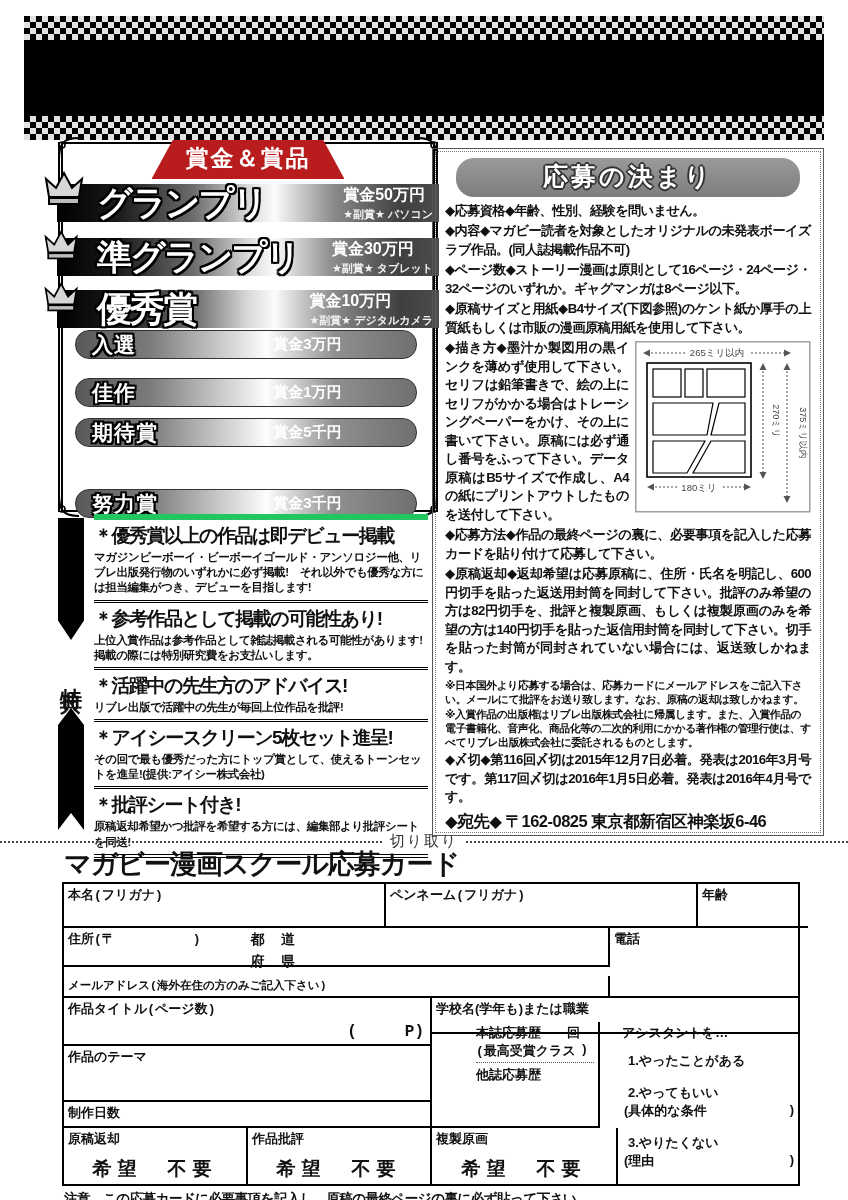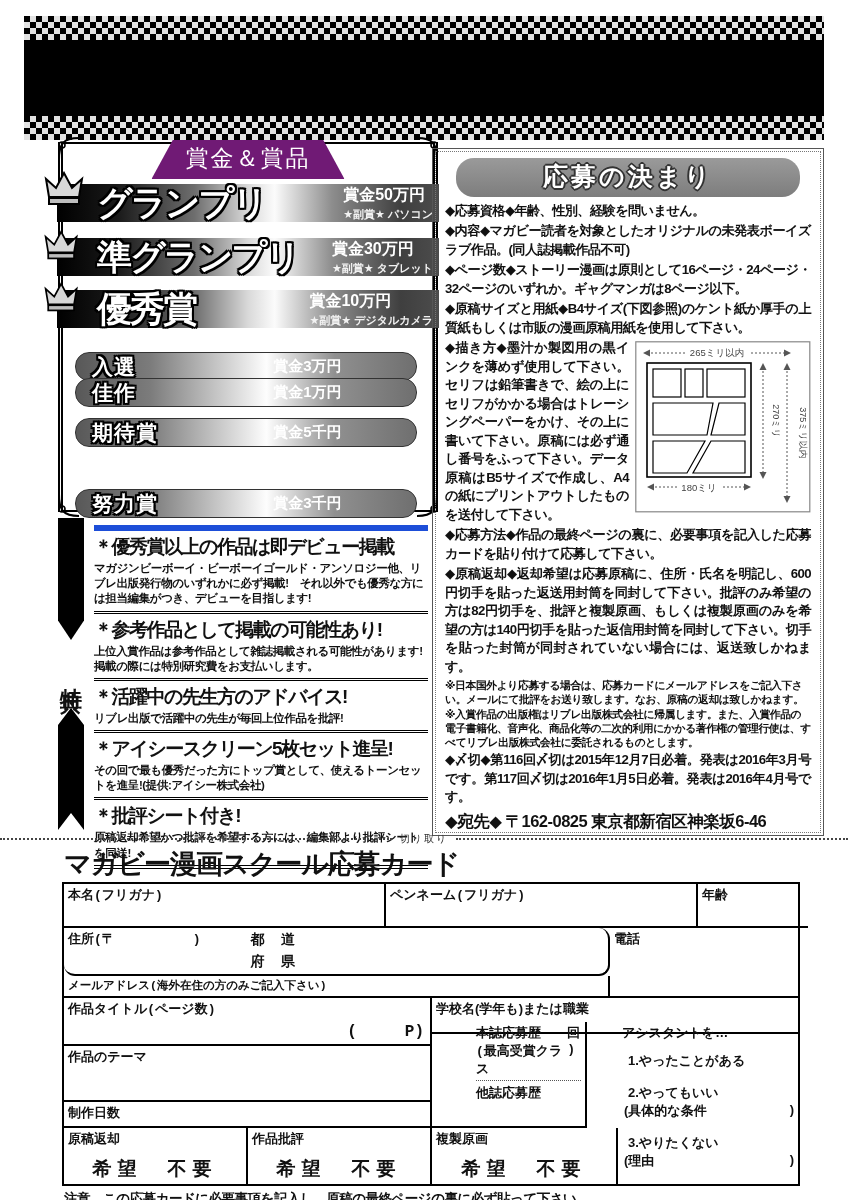--- a/index.html
+++ b/index.html
@@ -29,21 +29,21 @@
     text-shadow:-2px 0 0 #000,2px 0 0 #000,0 -2px 0 #000,0 2px 0 #000,
       -2px -2px 0 #000,2px -2px 0 #000,-2px 2px 0 #000,2px 2px 0 #000,0 0 10px #9a9a9a,4px 4px 0 #777;}
   .banner-right{font-size:70px;font-weight:bold;letter-spacing:-3px;
     text-shadow:-3px 0 0 #000,3px 0 0 #000,0 -3px 0 #000,0 3px 0 #000,
       -2px -2px 0 #000,2px -2px 0 #000,-2px 2px 0 #000,2px 2px 0 #000,0 0 12px #9a9a9a,5px 5px 0 #666;}
 
   
   .prize-box{position:absolute;left:58px;top:142px;width:370px;height:366px;
     border-left:5px double #000;border-right:5px double #000;border-top:2px solid #000;border-bottom:2px solid #000;}
   .prize-banner{position:absolute;left:50%;top:-4px;transform:translateX(-50%);
-    background:#701a75;color:#fff;font-size:23px;font-weight:normal;letter-spacing:2px;
+    background:#b91c1c;color:#fff;font-size:23px;font-weight:bold;letter-spacing:2px;
     padding:3px 34px 5px 34px;clip-path:polygon(11% 0,89% 0,100% 100%,0 100%);white-space:nowrap;text-align:center;}
   .corner{position:absolute;width:26px;height:26px;}
   .corner svg{display:block;}
   .c-tl{left:-8px;top:-8px;}
   .c-tr{right:-8px;top:-8px;transform:scaleX(-1);}
   .c-bl{left:-8px;bottom:-8px;transform:scaleY(-1);}
   .c-br{right:-8px;bottom:-8px;transform:scale(-1,-1);}
   .bar-major{position:absolute;left:-6px;width:382px;height:38px;
     background:linear-gradient(90deg,#000 0%,#1a1a1a 16%,#6e6e6e 36%,#d9d9d9 50%,#fbfbfb 57%,#8d8d8d 72%,#3f3f3f 90%,#4c4c4c 100%);
     display:flex;align-items:center;}
@@ -61,42 +61,42 @@
   
   .tokuten{position:absolute;left:58px;top:514px;width:370px;height:322px;}
   .ribbon{position:absolute;left:0;top:4px;width:26px;height:312px;}
   .ribbon-top{position:absolute;left:0;top:0;width:26px;height:122px;background:#000;
     clip-path:polygon(0 0,100% 0,100% 84%,50% 100%,0 84%);}
   .ribbon-bottom{position:absolute;left:0;bottom:0;width:26px;height:122px;background:#000;
     clip-path:polygon(50% 0,100% 14%,100% 100%,50% 86%,0 100%,0 14%);}
   .ribbon-label{position:absolute;left:0;top:126px;width:26px;height:60px;
     writing-mode:vertical-rl;text-orientation:upright;font-size:22px;font-weight:bold;
     display:flex;align-items:center;justify-content:center;letter-spacing:4px;}
-  .tk-items{position:absolute;left:36px;top:11px;width:334px;border-top:6px solid #1d4ed8;}
+  .tk-items{position:absolute;left:36px;top:0;width:334px;border-top:6px solid #22c55e;}
   .tk-item{border-bottom:3px double #000;padding:3px 0 4px 0;}
   .tk-item:last-child{border-bottom:4px double #000;}
   .tk-head{font-size:19px;font-weight:bold;letter-spacing:-1.5px;white-space:nowrap;}
   .tk-body{font-size:11.5px;font-weight:600;line-height:1.32;letter-spacing:-0.4px;margin-top:1px;}
 
   
   .rules-box{position:absolute;left:432px;top:148px;width:392px;height:688px;border:1px solid #555;padding:2px;box-sizing:border-box;}
   .rules-inner{border:1px dotted #777;height:100%;box-sizing:border-box;padding:6px 9px 4px 9px;overflow:hidden;}
   .rules-title{width:94%;margin:0 auto 5px auto;background:linear-gradient(180deg,#9a9a9a,#7d7d7d);border-radius:18px;
     text-align:center;font-size:25px;font-weight:bold;letter-spacing:3px;padding:2px 0 4px 0;}
   .rules-title span{text-shadow:-2px 0 0 #333,2px 0 0 #333,0 -2px 0 #333,0 2px 0 #333,-1px -1px 0 #333,1px -1px 0 #333,-1px 1px 0 #333,1px 1px 0 #333;color:#fff;}
   .rule-p{margin:0 0 2px 0;font-size:13.2px;font-weight:600;line-height:1.4;letter-spacing:-0.6px;text-align:justify;}
   .fine{font-size:10.8px;font-weight:600;line-height:1.32;letter-spacing:-0.4px;margin:2px 0;}
   .diagram-float{float:right;margin:2px 0 4px 6px;}
   .addr{font-size:16.5px;font-weight:bold;letter-spacing:-0.5px;line-height:1.35;margin-top:3px;}
   .addr .l2{text-align:center;padding-left:120px;}
 
   
   .cutline{position:absolute;left:0;top:832px;width:848px;display:flex;align-items:center;gap:8px;}
   .cutline .dots{flex:1;border-top:2px dotted #444;height:0;}
-  .cutline .txt{font-size:10px;color:#333;letter-spacing:2px;}
+  .cutline .txt{font-size:15px;color:#333;letter-spacing:2px;}
 
   
   .form-title{position:absolute;left:64px;top:846px;font-size:27px;font-weight:bold;letter-spacing:-1px;}
   .form{position:absolute;left:62px;top:882px;width:734px;height:300px;border:2.5px solid #000;box-sizing:content-box;}
   .cell{position:absolute;box-sizing:border-box;font-size:13px;font-weight:600;padding:2px 4px;}
   .br{border-right:2px solid #000;font-family:Liberation Mono, monospace;}
   .bb{border-bottom:2px solid #000;}
   .lbl{font-size:13px;font-weight:600;}
   .choice{font-size:19px;font-weight:600;letter-spacing:6px;text-align:center;margin-top:8px;}
   .pages{position:absolute;right:6px;bottom:2px;font-size:16px;font-weight:600;}
@@ -176,21 +176,21 @@
       <svg width="38" height="31" viewBox="0 0 44 36">
           <path d="M6,26 L3,8 L13,17 L21,2 L29,17 L39,8 L36,26 Z" fill="#d7d7d7" stroke="#000" stroke-width="2"></path>
           <rect x="6" y="27" width="30" height="6" fill="#bdbdbd" stroke="#000" stroke-width="2"></rect>
         </svg>
     </span>
     <span class="bname o-w">優秀賞</span>
     <span class="bar-info"><span class="amt">賞金10万円</span><br>
     <span class="sub">★副賞★ デジタルカメラ</span></span>
   </div>
 
-  <div class="bar-minor" style="top:208px;">
+  <div class="bar-minor" style="top:186px;">
     <span class="bname o-w">入選</span>
     <span class="amt">賞金3万円</span>
   </div>
   <div class="bar-minor" style="top:234px;">
     <span class="bname o-w">佳作</span>
     <span class="amt">賞金1万円</span>
   </div>
   <div class="bar-minor" style="top:274px;">
     <span class="bname o-w">期待賞</span>
     <span class="amt">賞金5千円</span>
@@ -306,21 +306,21 @@
   <div class="cell br bb" style="left:0;top:0;width:322px;height:44px;">
     <span class="lbl">本名(フリガナ)</span>
   </div>
   <div class="cell br bb" style="left:322px;top:0;width:312px;height:44px;">
     <span class="lbl">ペンネーム(フリガナ)</span>
   </div>
   <div class="cell bb" style="left:634px;top:0;width:110px;height:44px;">
     <span class="lbl">年齢</span>
   </div>
 
-  <div class="cell br bb" style="left:0;top:44px;width:546px;height:48px;border-radius:11px;">
+  <div class="cell br bb" style="left:0;top:44px;width:546px;height:39px;">
     <div class="addr-inline">
       <span class="lbl">住所(〒　　　　　　)</span>
       <span class="todofuken">
         <span>都 道</span><br>
         <span>府 県</span>
       </span>
     </div>
   </div>
   <div class="cell bb" style="left:546px;top:44px;width:188px;height:70px;">
     <span class="lbl">電話</span>
@@ -331,21 +331,21 @@
     <span class="pages">(　　　P)</span>
   </div>
 
   <div class="cell br bb" style="left:0;top:92px;width:546px;height:22px;font-size:11.5px;">
     <span>メールアドレス(海外在住の方のみご記入下さい)</span>
   </div>
   <div class="cell bb" style="left:368px;top:114px;width:366px;height:36px;">
     <span class="lbl">学校名(学年も)または職業</span>
   </div>
 
-  <div class="cell br bb" style="left:368px;top:138px;width:155px;height:106px;padding-left:44px;">
+  <div class="cell br bb" style="left:368px;top:138px;width:168px;height:106px;padding-left:44px;">
     <div class="lbl">本誌応募歴　　回</div>
     <div class="hist-line lbl">
       <span>(最高受賞クラス</span>
       <span>)</span>
     </div>
     <div class="dotted-div"></div>
     <div class="lbl">他誌応募歴</div>
   </div>
 
   <div class="cell asst" style="left:554px;top:138px;width:180px;height:162px;">

